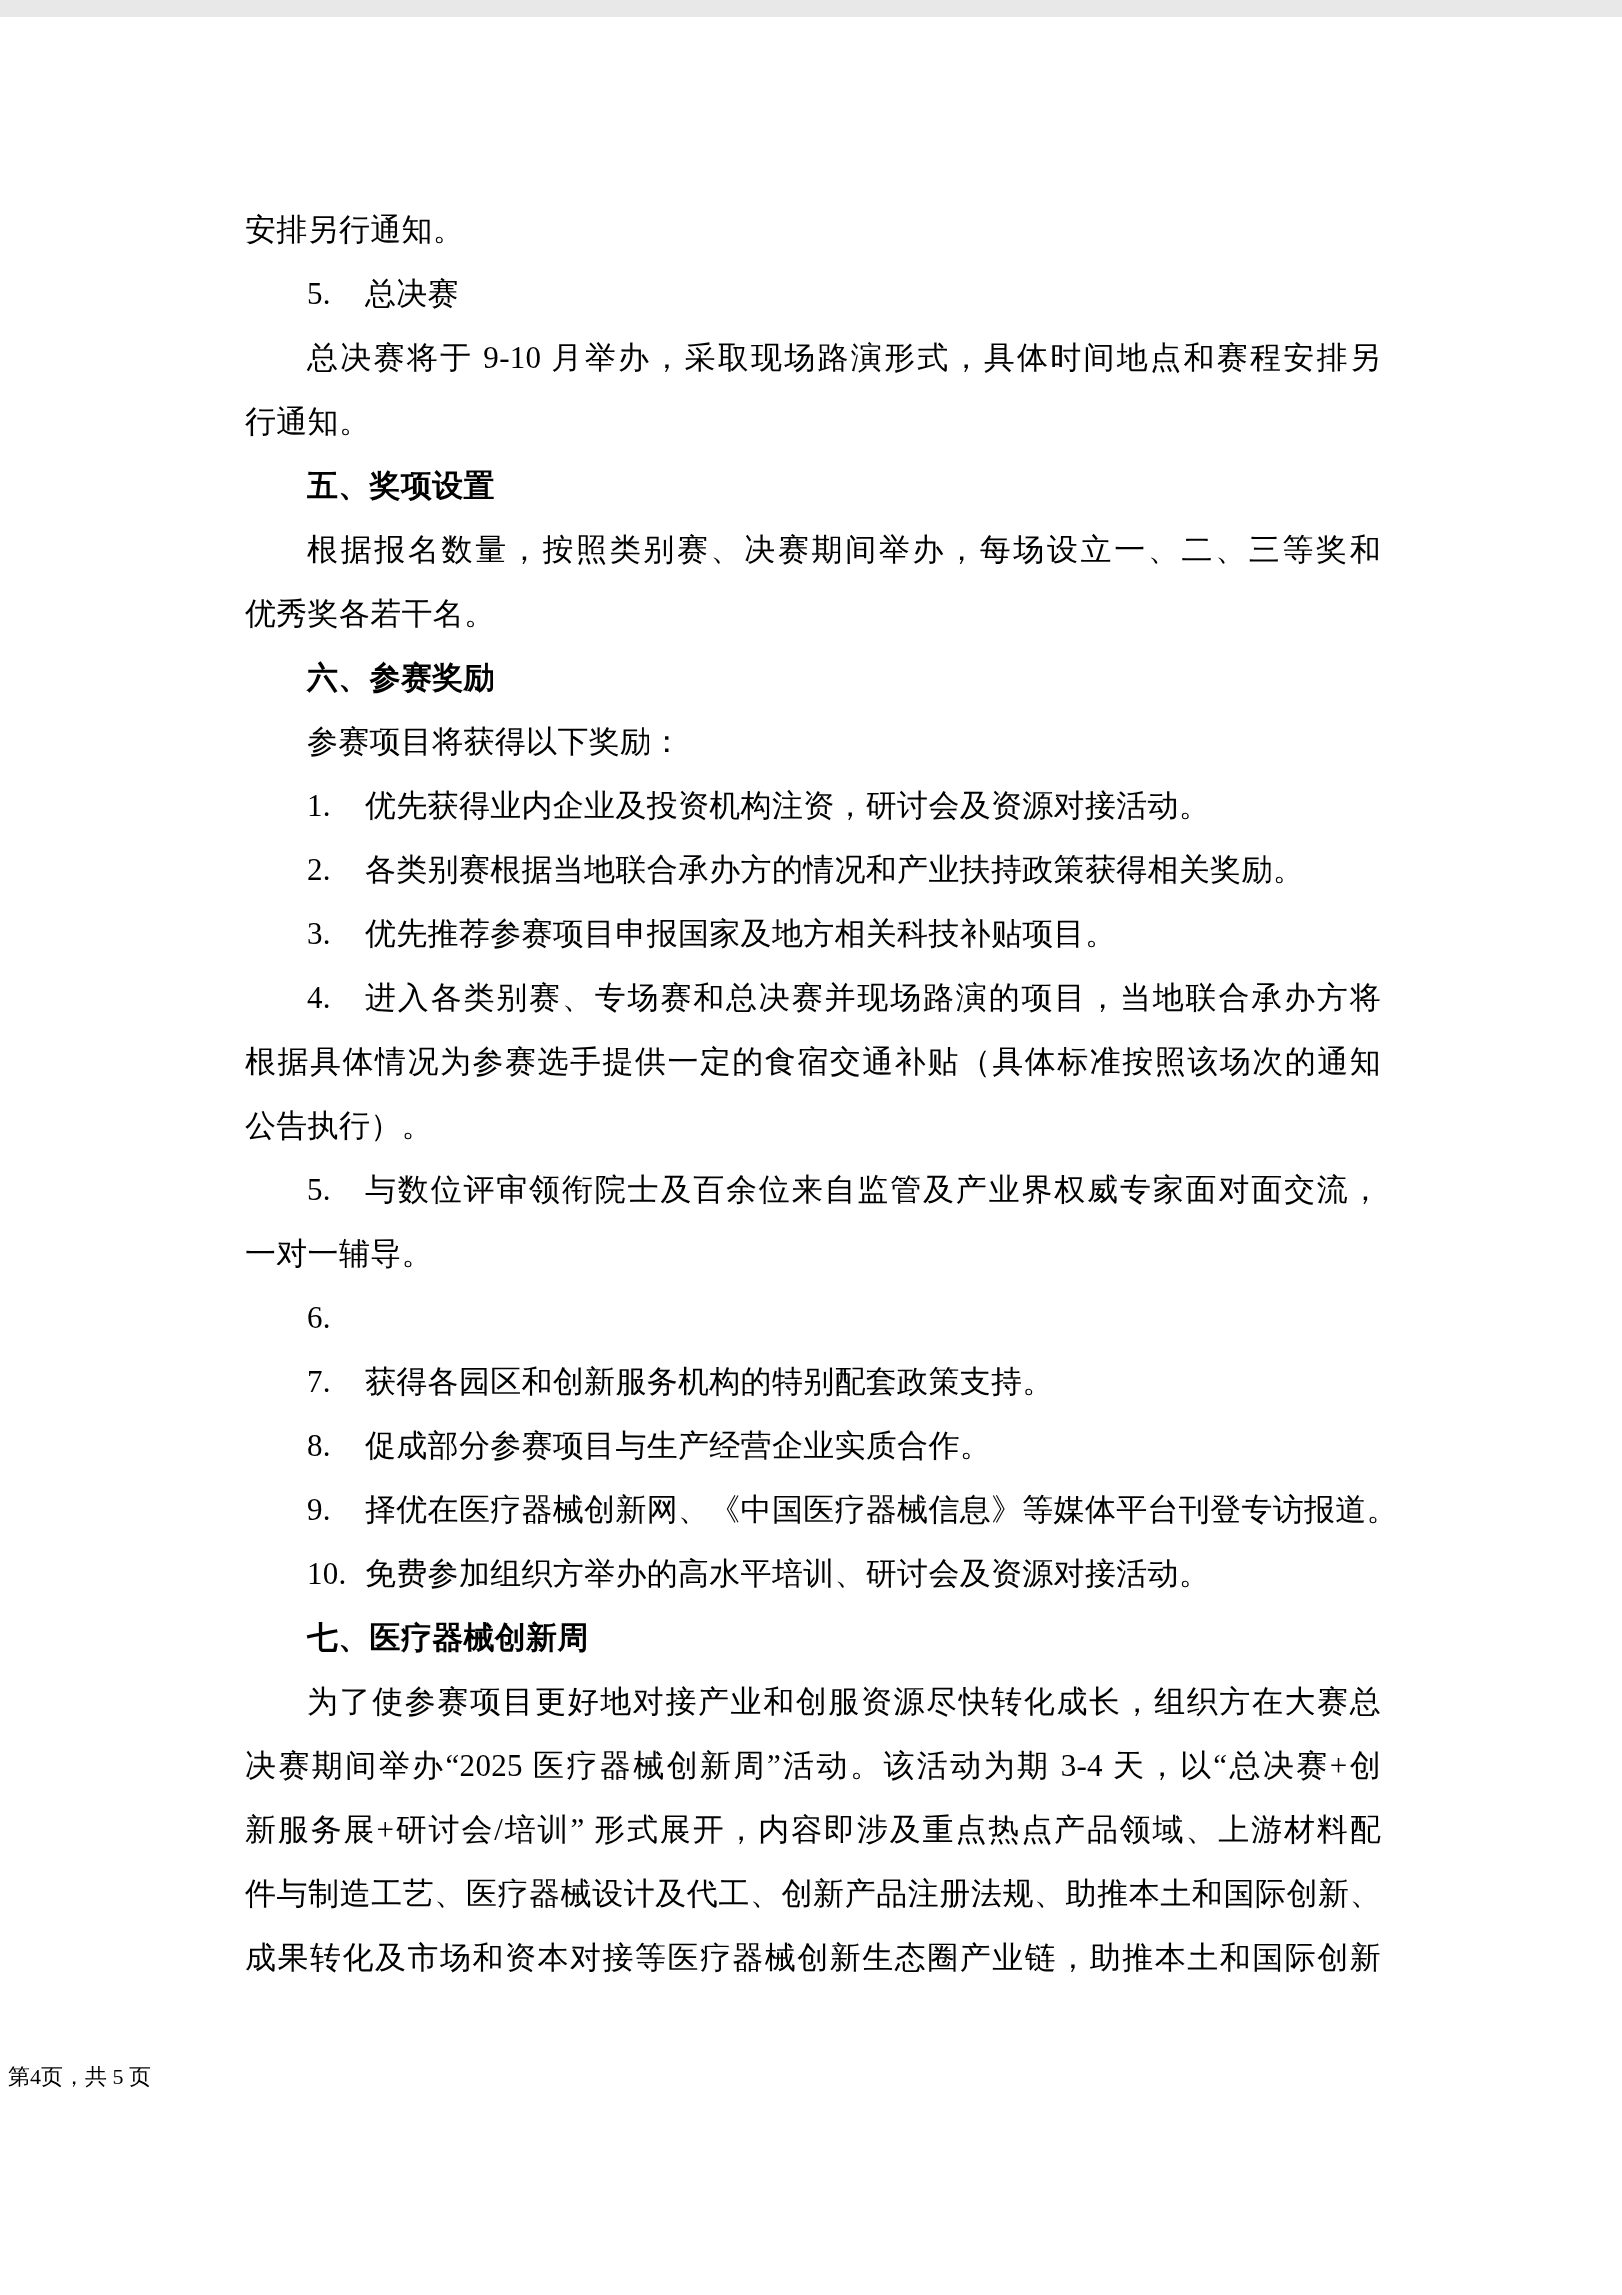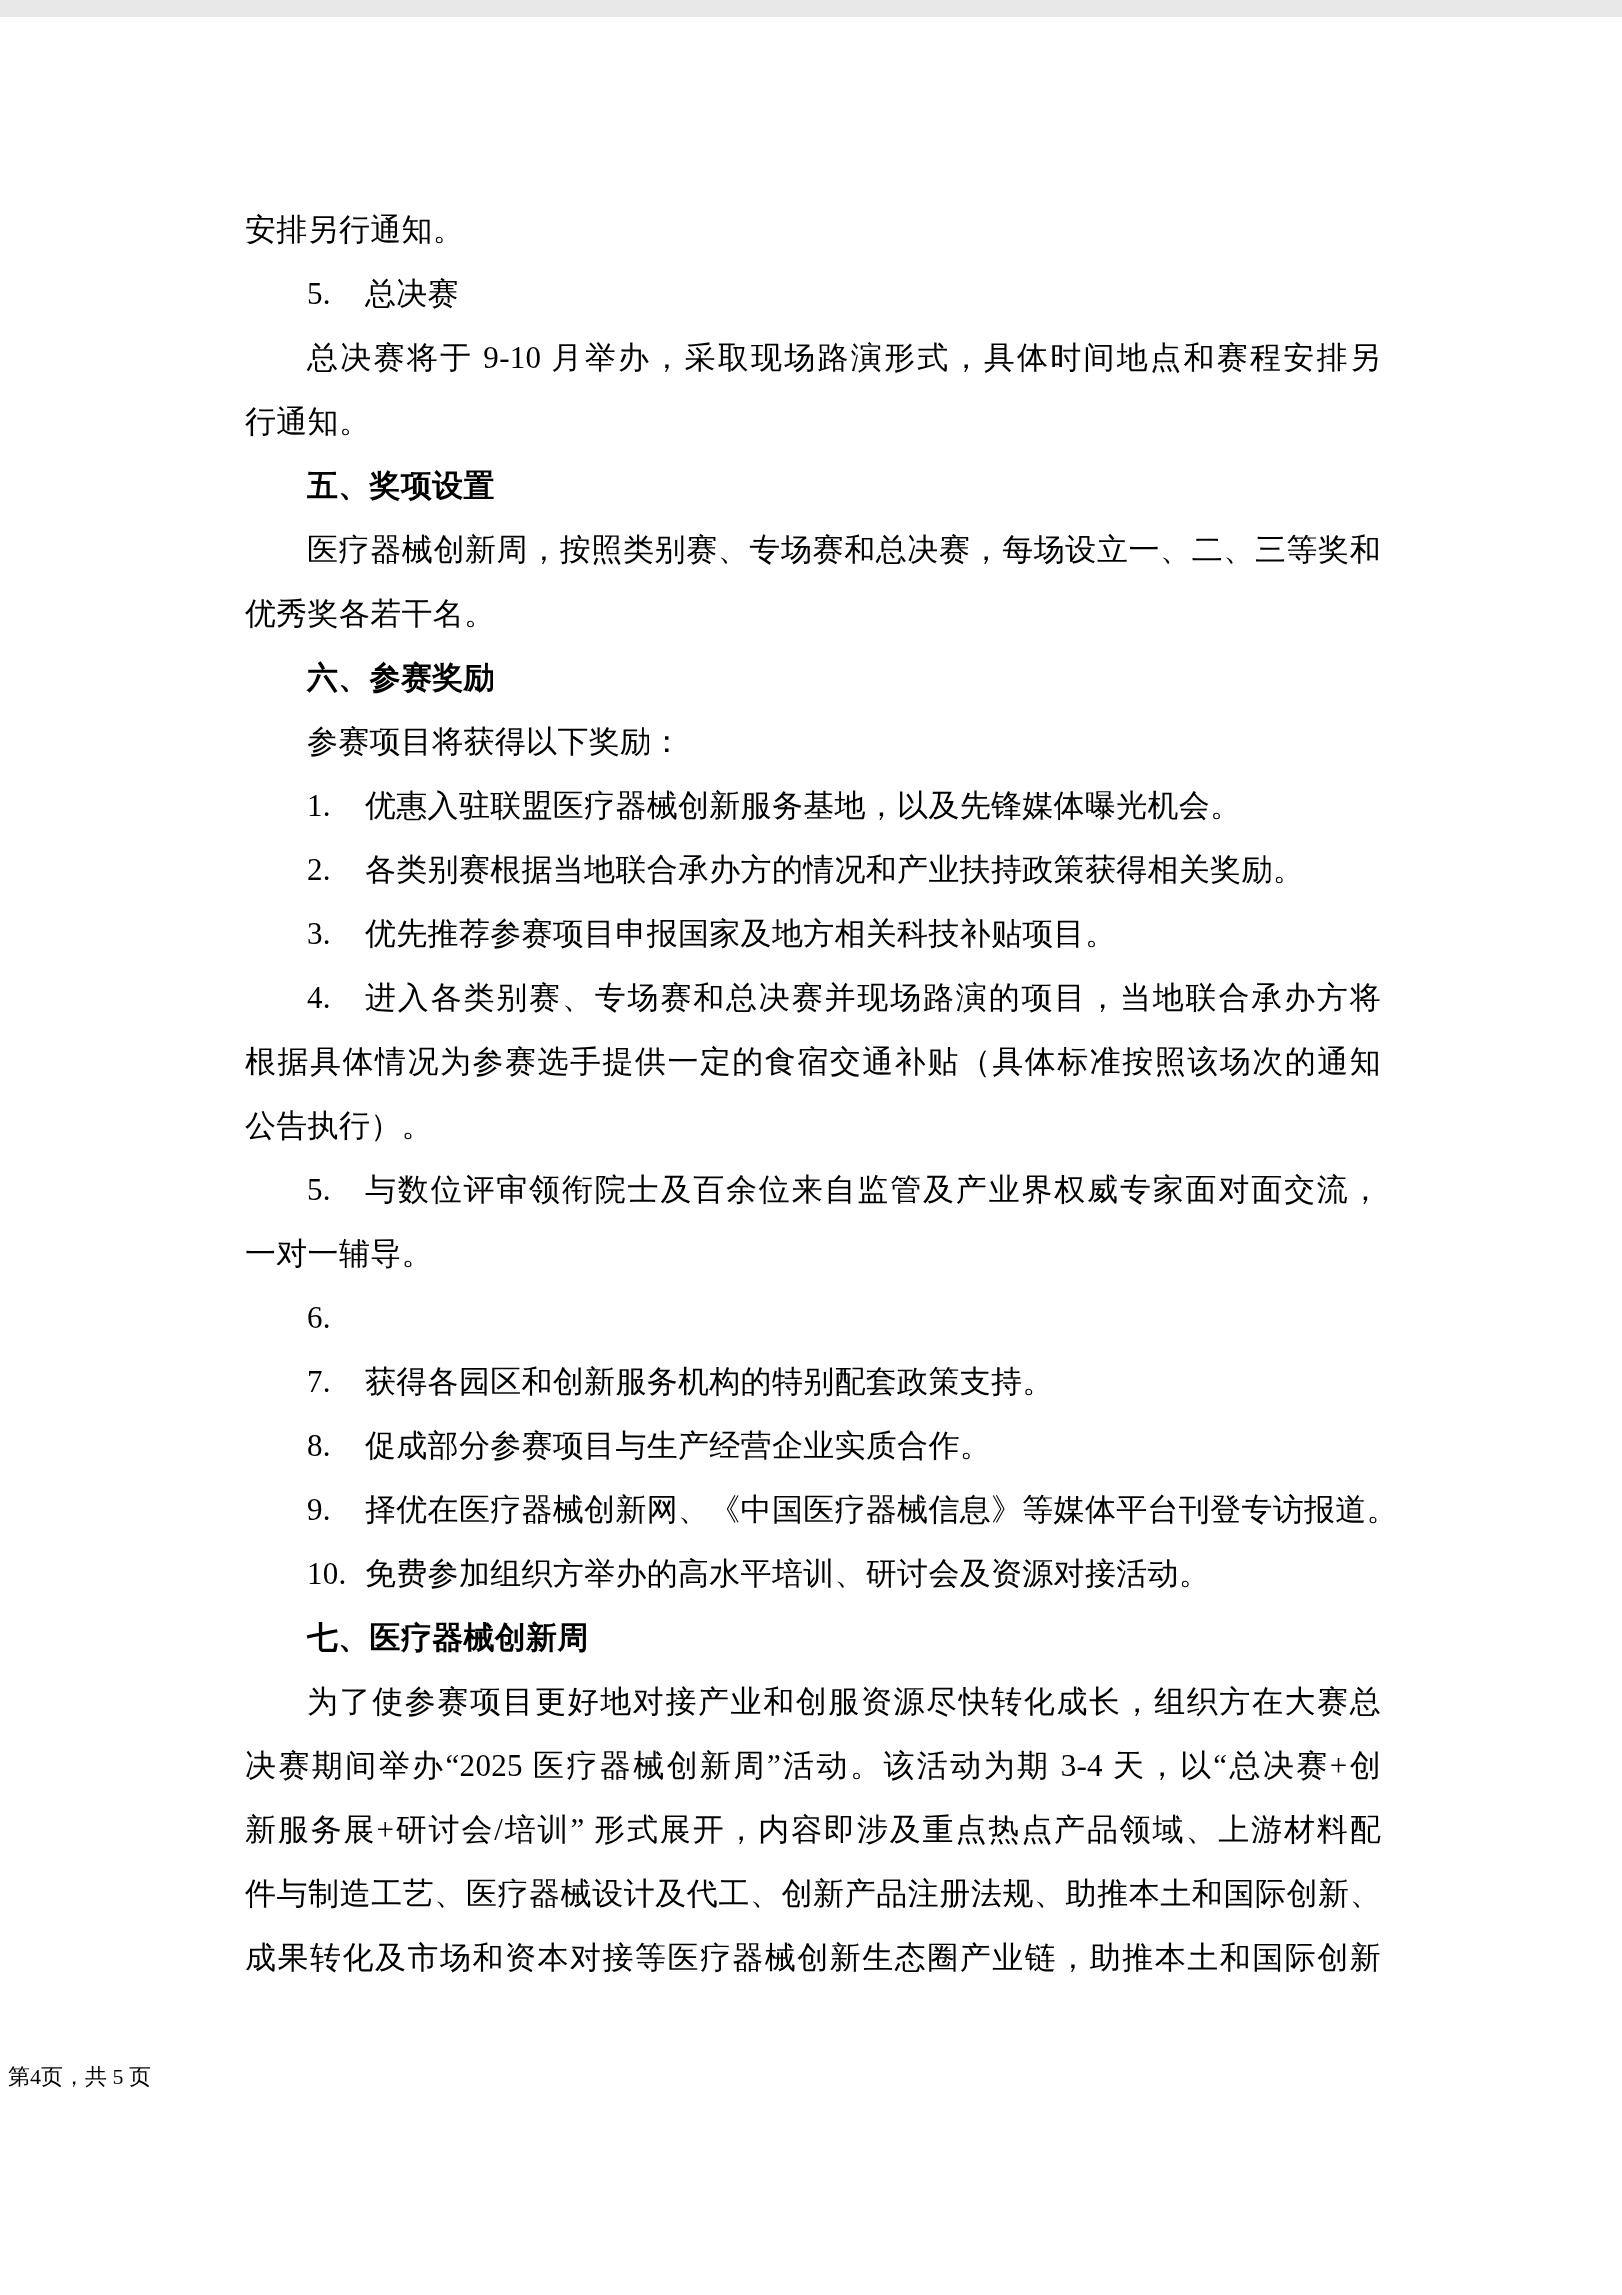--- a/index.html
+++ b/index.html
@@ -69,30 +69,30 @@
     <div class="line indent item">
       <span class="num">5.</span>
       <span class="txt">总决赛</span>
     </div>
 
     <div class="line indent j">总决赛将于 9-10 月举办，采取现场路演形式，具体时间地点和赛程安排另</div>
     <div class="line">行通知。</div>
 
     <div class="line indent heading">五、奖项设置</div>
 
-    <div class="line indent j">医疗器械创新周，按照类别赛、专场赛和总决赛，每场设立一、二、三等奖和</div>
+    <div class="line indent j">根据报名数量，按照类别赛、决赛期间举办，每场设立一、二、三等奖和</div>
     <div class="line">优秀奖各若干名。</div>
 
     <div class="line indent heading">六、参赛奖励</div>
 
     <div class="line indent">参赛项目将获得以下奖励：</div>
 
     <div class="line indent item">
       <span class="num">1.</span>
-      <span class="txt">优惠入驻联盟医疗器械创新服务基地，以及先锋媒体曝光机会。</span>
+      <span class="txt">优先获得业内企业及投资机构注资，研讨会及资源对接活动。</span>
     </div>
 
     <div class="line indent item">
       <span class="num">2.</span>
       <span class="txt">各类别赛根据当地联合承办方的情况和产业扶持政策获得相关奖励。</span>
     </div>
 
     <div class="line indent item">
       <span class="num">3.</span>
       <span class="txt">优先推荐参赛项目申报国家及地方相关科技补贴项目。</span>

